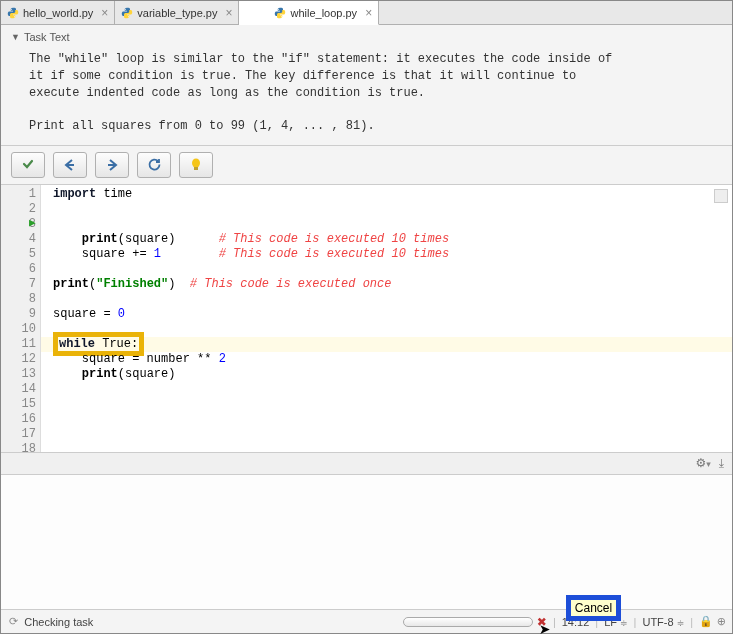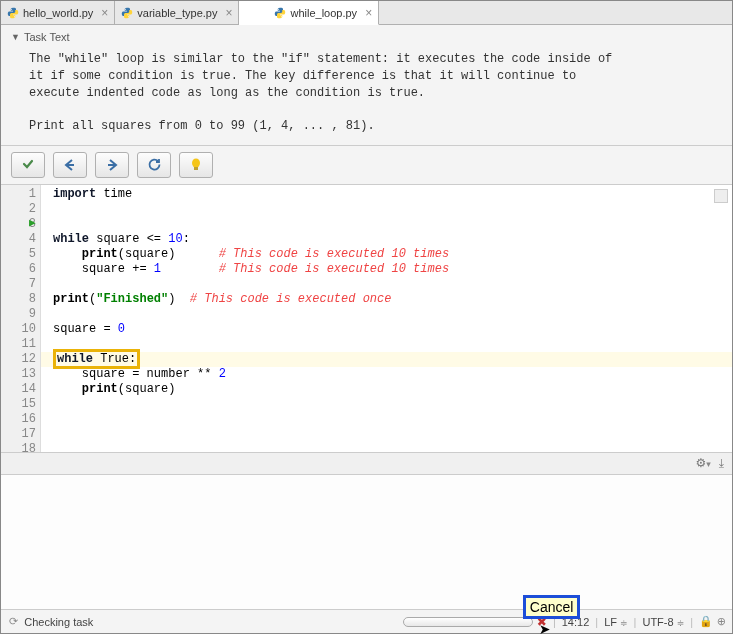--- a/index.html
+++ b/index.html
@@ -29,37 +29,37 @@
   .gutter .ln { height: 15px; line-height: 15px; }
   .play { position: absolute; left: 28px; top: 31px; color: #2a9e2a; font-size: 11px; }
   .code { flex: 1; padding: 2px 0 2px 12px; position: relative; }
   .code .row { height: 15px; line-height: 15px; white-space: pre; }
   .code .hl { background: #fffbe6; margin-left: -12px; padding-left: 12px; width: calc(100% + 12px); }
   .kw { color: #0f172a; font-weight: bold; }
   .num { color: #0000ff; }
   .str { color: #008000; font-weight: bold; }
   .cm { color: #ef4444; font-style: italic; }
   .fn { font-weight: bold; }
-  .err-box { border: 3px solid #eab308; padding: 0 1px; }
+  .err-box { border: 5px solid #eab308; padding: 0 1px; }
   .ed-icon { position: absolute; top: 4px; right: 4px; width: 14px; height: 14px; background: #eee; border: 1px solid #ccc; cursor: pointer; }
 
   
   .mini-bar { height: 22px; background: #f0f0f0; border-bottom: 1px solid #ccc; display: flex; align-items: center; justify-content: flex-end; padding-right: 8px; gap: 8px; color: #777; }
 
   
   .spacer { flex: 1; background: #fdfdfd; }
 
   
   .status { height: 24px; background: #f4f4f4; border-top: 1px solid #ccc; display: flex; align-items: center; font-size: 11px; color: #444; position: relative; }
   .status .left { display: flex; align-items: center; gap: 6px; padding-left: 8px; }
   .status .right { margin-left: auto; display: flex; align-items: center; gap: 4px; padding-right: 6px; }
   .pbar { width: 130px; height: 10px; border: 1px solid #aaa; border-radius: 5px; background: linear-gradient(#fff,#e8e8e8); }
   .sep { color: #bbb; padding: 0 2px; }
   .dd { font-size: 9px; color: #888; }
-  .tooltip { position: absolute; top: -20px; background: #ffffcc; border: 3px solid #1d4ed8; padding: 1px 4px; font-size: 14px; color: #000; }
+  .tooltip { position: absolute; top: -20px; background: #ffffcc; border: 5px solid #1d4ed8; padding: 1px 4px; font-size: 12px; color: #000; margin-left: 43px; }
   .stop-ic { color: #c03030; font-size: 12px; cursor: pointer; position: relative; }
   .cursor-arrow { position: absolute; font-size: 14px; color: #000; pointer-events: none; }
 </style>
 </head>
 <body>
 
 <div class="frame">
 
   <div class="tabs">
     <div class="tab">
@@ -157,21 +157,20 @@
       <div class="ln">15</div>
       <div class="ln">16</div>
       <div class="ln">17</div>
       <div class="ln">18</div>
       <span class="play">▶</span>
     </div>
     <div class="code">
       <div class="row"><span class="kw">import</span><span> time</span></div>
       <div class="row"></div>
       <div class="row"></div>
-      <div class="row"><span class="kw">while</span><span> square &lt;= </span><span class="num">10</span><span>:</span></div>
       <div class="row">    <span class="fn">print</span><span>(square)</span>      <span class="cm"># This code is executed 10 times</span></div>
       <div class="row">    <span>square += </span><span class="num">1</span>        <span class="cm"># This code is executed 10 times</span></div>
       <div class="row"></div>
       <div class="row"><span class="fn">print</span><span>(</span><span class="str">"Finished"</span><span>)</span><span>  </span><span class="cm"># This code is executed once</span></div>
       <div class="row"></div>
       <div class="row"><span>square = </span><span class="num">0</span></div>
       <div class="row"></div>
       <div class="row hl"><span class="err-box"><span class="kw">while</span><span> True</span><span>:</span></span></div>
       <div class="row">    <span>square = number ** </span><span class="num">2</span></div>
       <div class="row">    <span class="fn">print</span><span>(square)</span></div>

